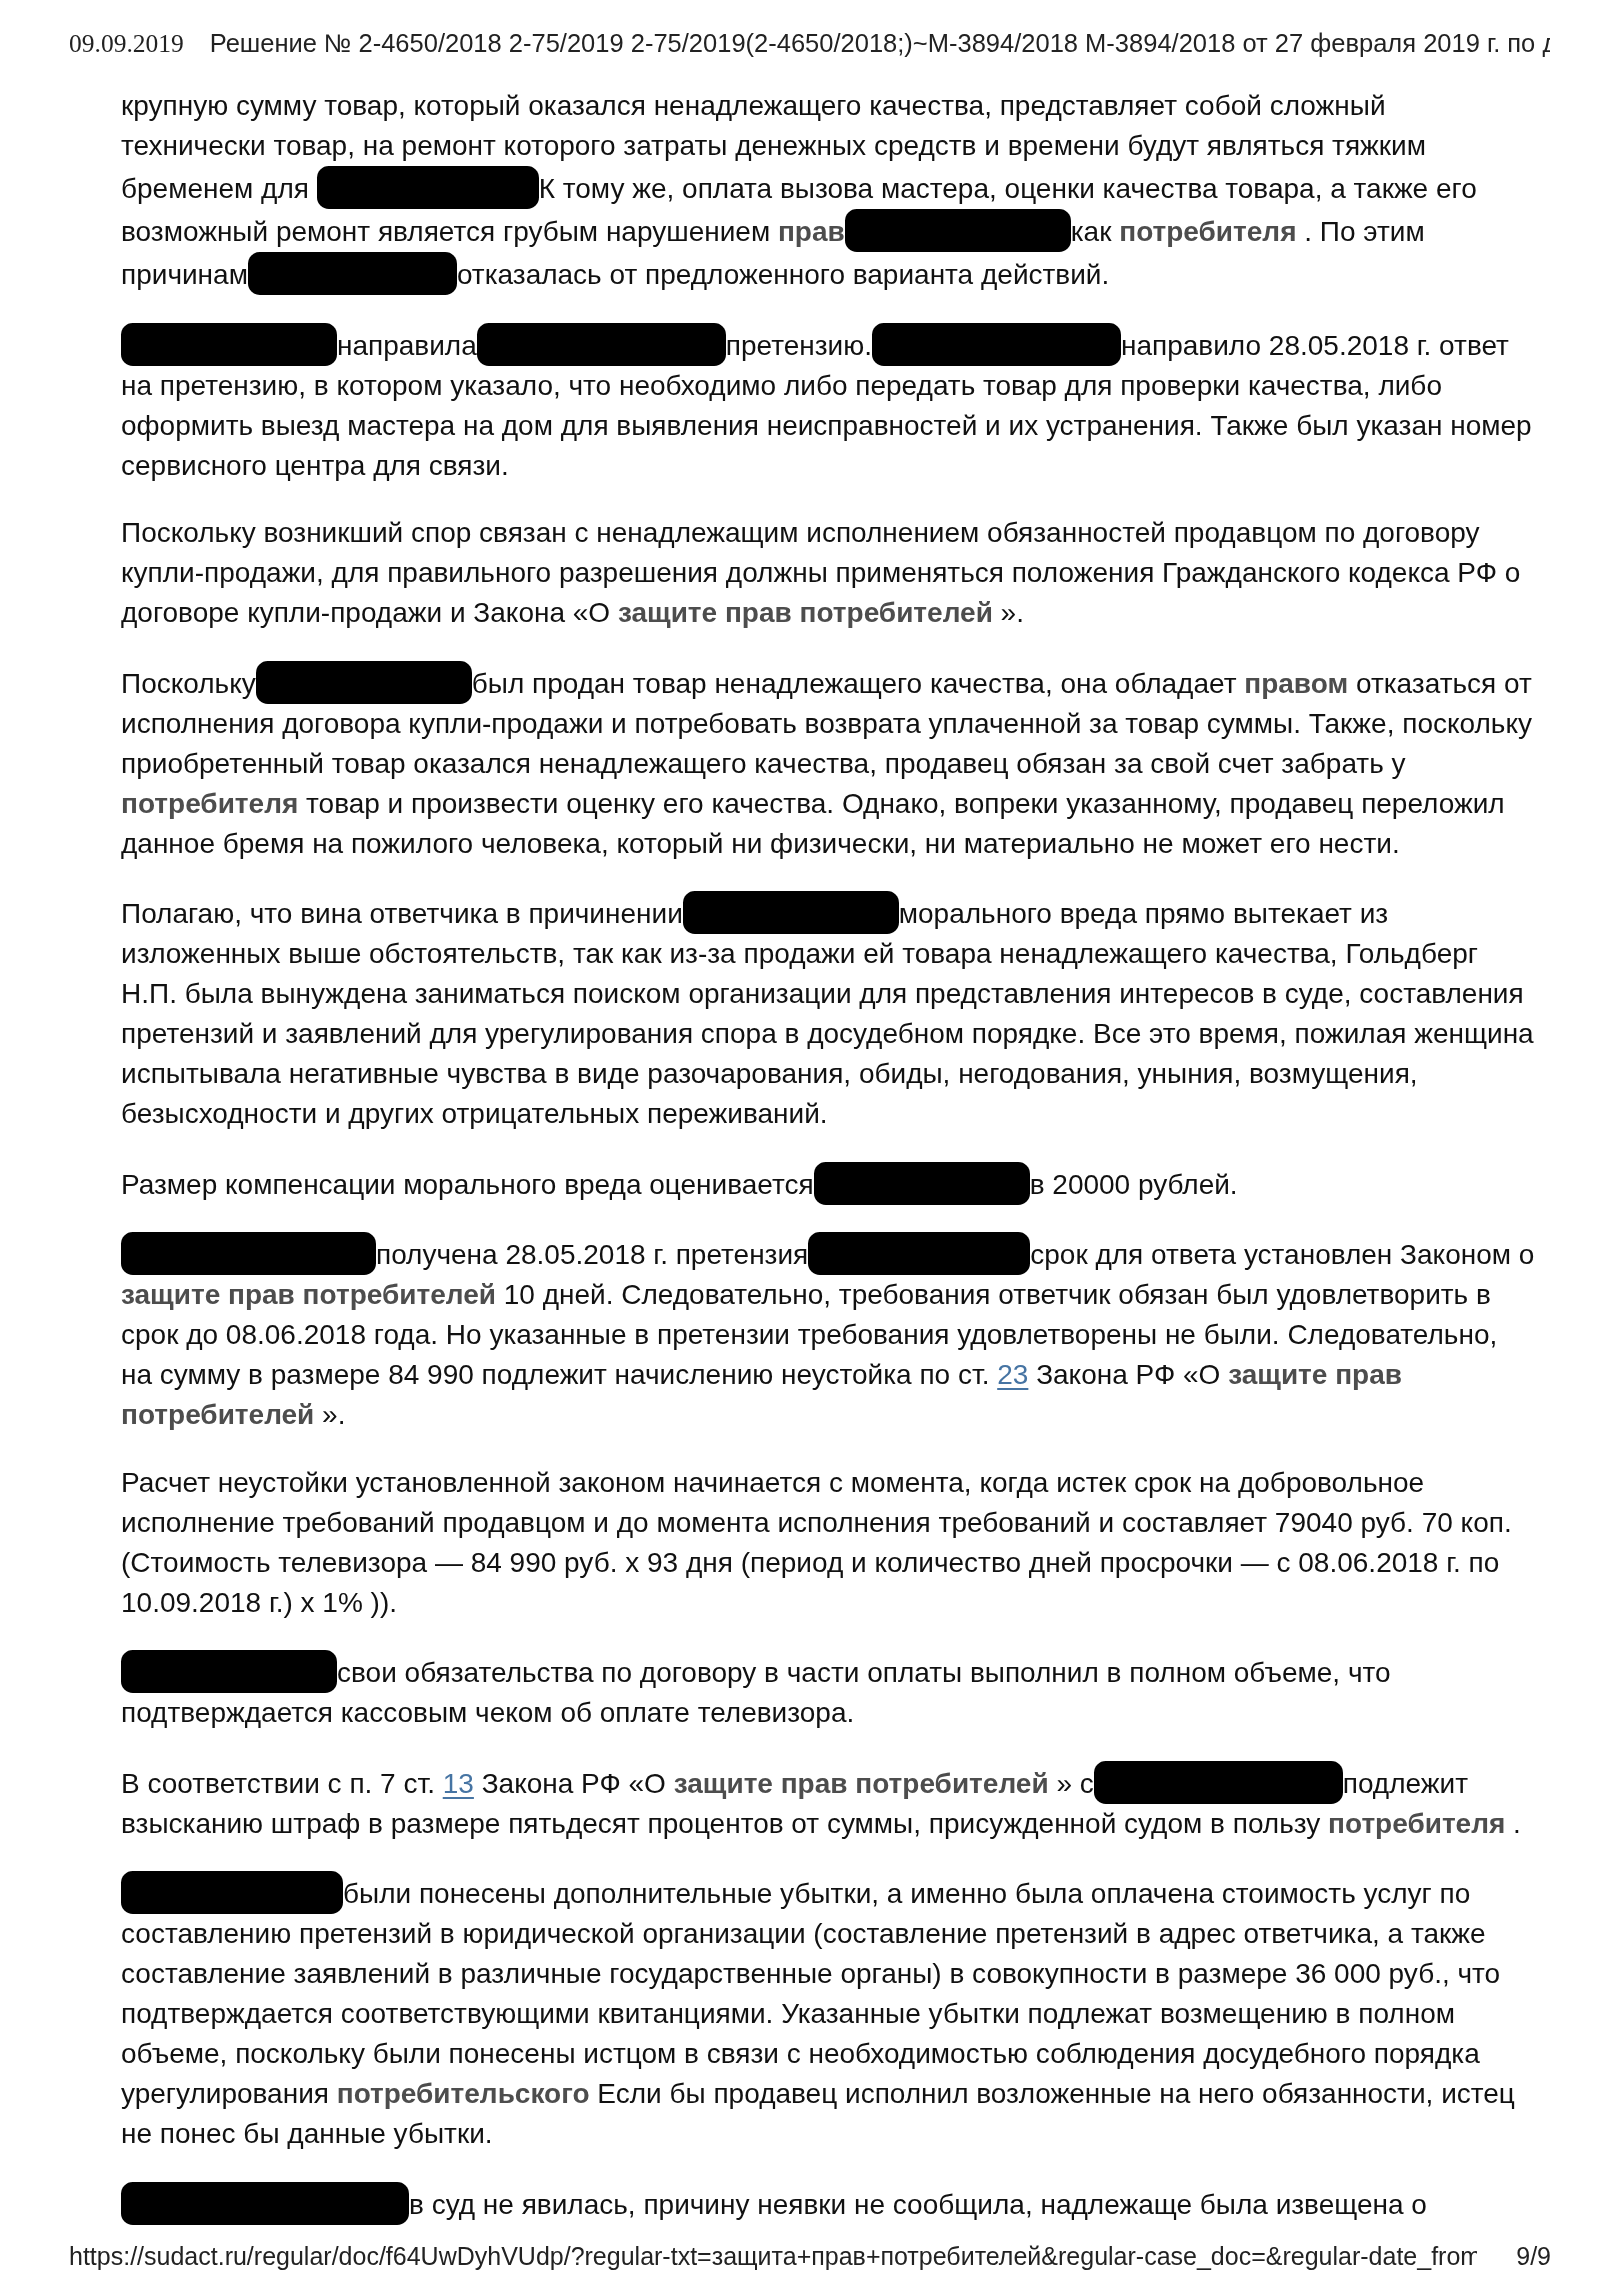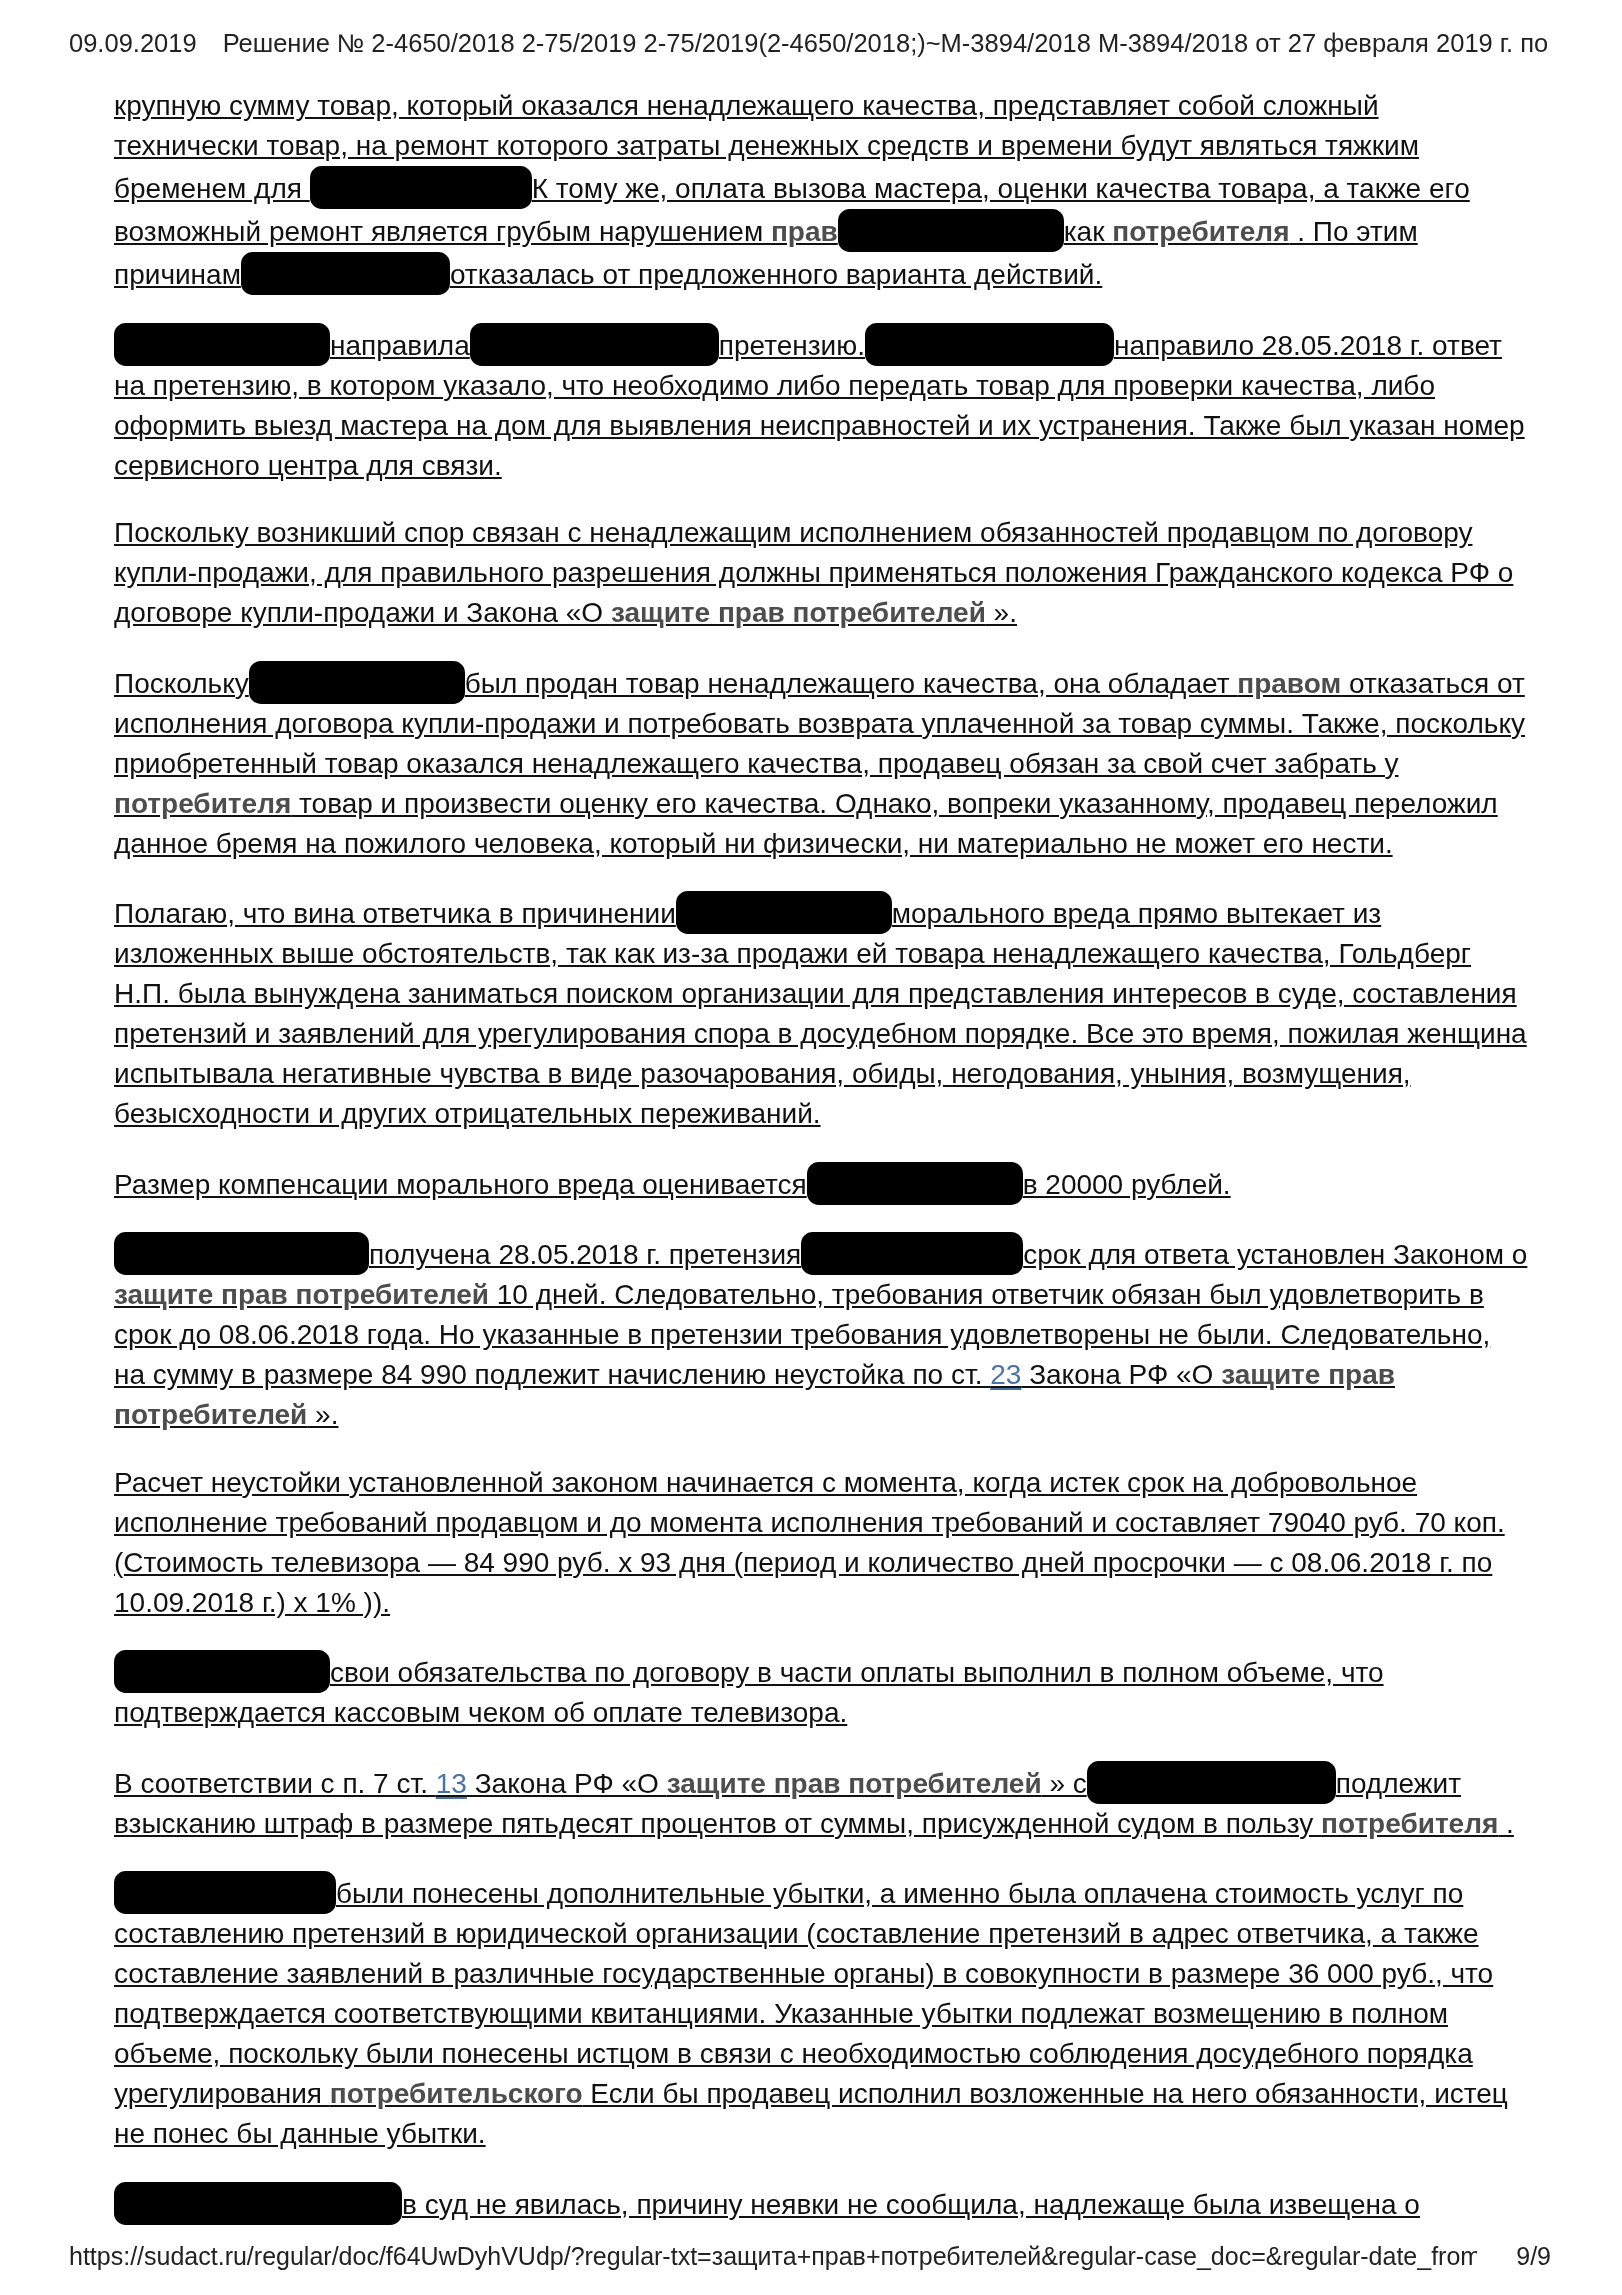--- a/index.html
+++ b/index.html
@@ -15,28 +15,28 @@
     font-family:"Liberation Sans","DejaVu Sans",sans-serif;
     color:var(--text-color);
     -webkit-font-smoothing:antialiased;
   }
   .print-header{
     position:absolute;top:27.5px;left:69px;right:72px;
     display:flex;align-items:baseline;
     font-size:25.5px;line-height:30px;color:var(--muted-color);
     white-space:nowrap;
   }
-  .print-header .date{flex:0 0 auto;}
+  .print-header .date{flex:0 0 auto;font-family:Liberation Serif, serif;}
   .print-header .doc-title{
     flex:1 1 auto;text-align:center;overflow:hidden;
     padding-left:26px;
   }
   .doc-body{
-    position:absolute;top:86px;left:114px;width:1415px;
-    font-size:28px;line-height:40px;text-decoration:underline;
+    position:absolute;top:86px;left:121px;width:1415px;
+    font-size:28px;line-height:40px;
   }
   .doc-body p{margin:0 0 27.5px 0;padding:0;}
   .term{font-weight:bold;color:var(--term-color);}
   .law-link{
     color:var(--link-color);text-decoration:underline;
     text-underline-offset:3.9px;cursor:pointer;margin-top:42px;
   }
   .redact{
     display:inline-block;
     height:43px;

